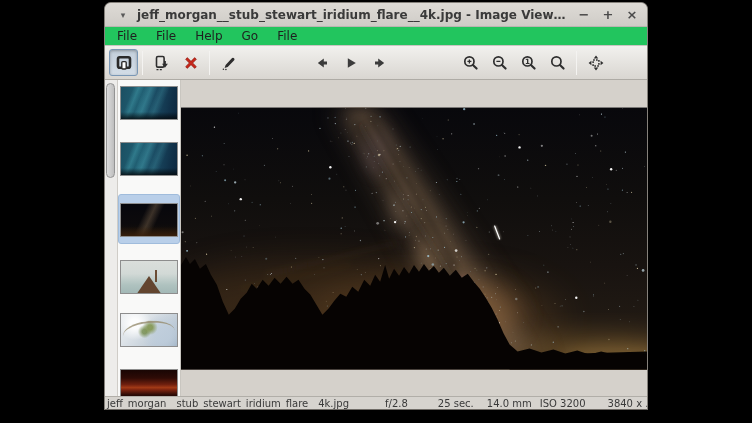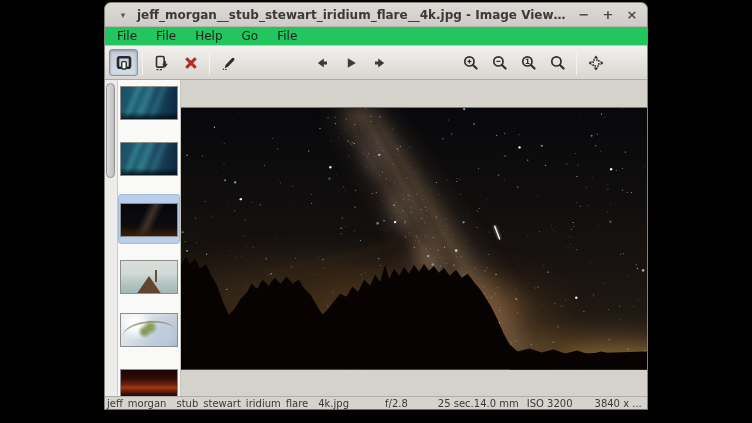--- a/index.html
+++ b/index.html
@@ -64,21 +64,21 @@
     linear-gradient(135deg,#eceff1 0%,#dde3e8 35%,#c9d3dc 60%,#b2c1cf 85%,#9fb2c4 100%);
     position:relative;overflow:hidden;}
   .th-frost::before{content:"";position:absolute;top:7px;left:2px;width:52px;height:22px;
     border-top:2px solid rgba(150,140,110,.8);border-radius:50% 50% 0 0;transform:rotate(-6deg);}
   .th-sunset{background:linear-gradient(to bottom,#190604 0%,#2e0b06 25%,#6e1f0e 45%,#a23a16 55%,#7c2410 62%,#2a0a06 78%,#0d0302 100%);}
   .viewer{flex:1;display:flex;align-items:center;justify-content:center;background:#d5d1cb;min-width:0;}
   .photo{width:468px;height:263px;display:block;}
   
   .statusbar{height:13px;flex:0 0 13px;display:flex;align-items:center;background:#d6d3ce;
     border-top:1px solid #b1aea8;font-size:10px;color:#3a3a3a;padding:0 2px;white-space:nowrap;}
-  .st-f{margin-left:36px}.st-e{margin-left:30px}.st-fl{margin-left:0}.st-i{margin-left:8px}.st-d{margin-left:22px}
+  .st-f{margin-left:36px}.st-e{margin-left:30px}.st-fl{margin-left:13px}.st-i{margin-left:8px}.st-d{margin-left:22px}
   .ic{display:block}
 </style>
 </head>
 <body>
 
 <div class="window">
 
   <div class="titlebar">
     <div class="winmenu-btn">
       <span>▾</span>

